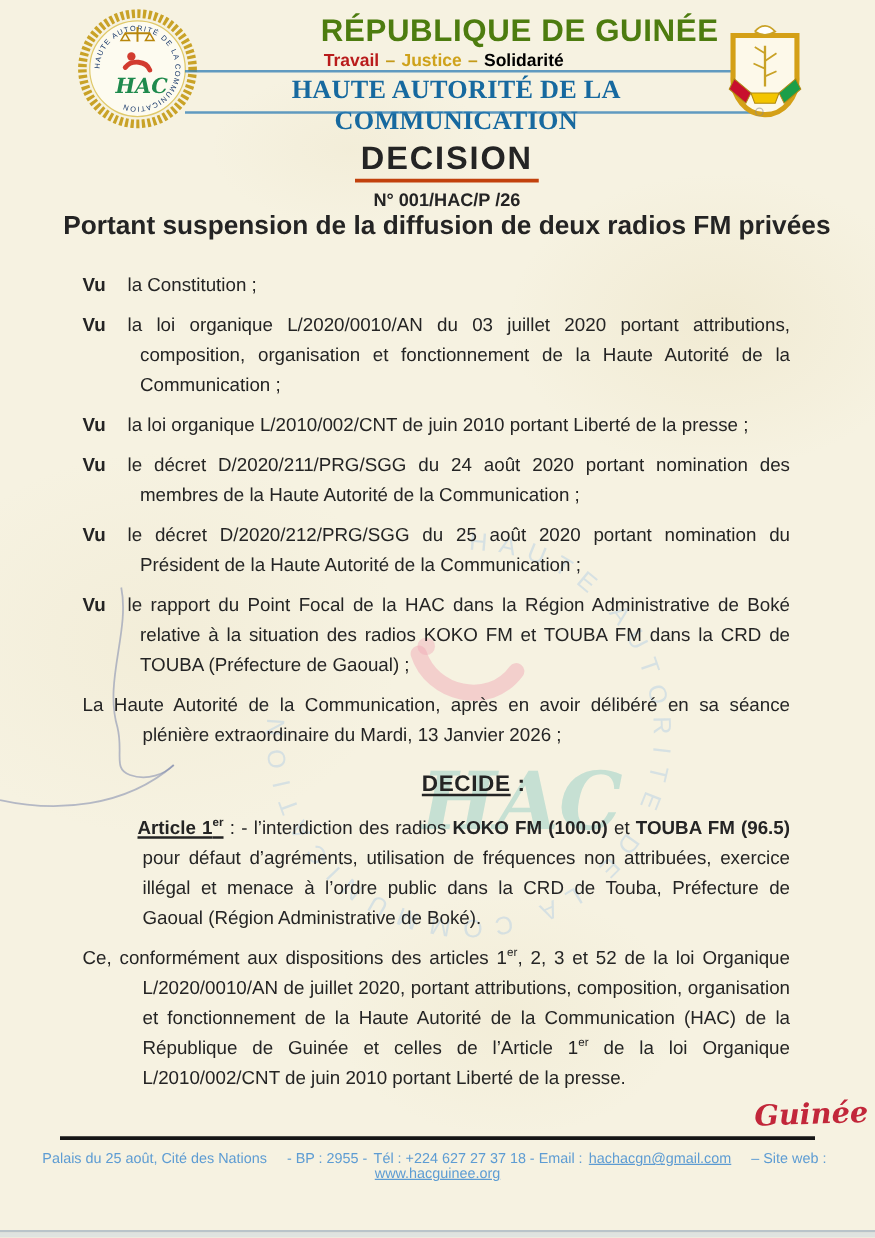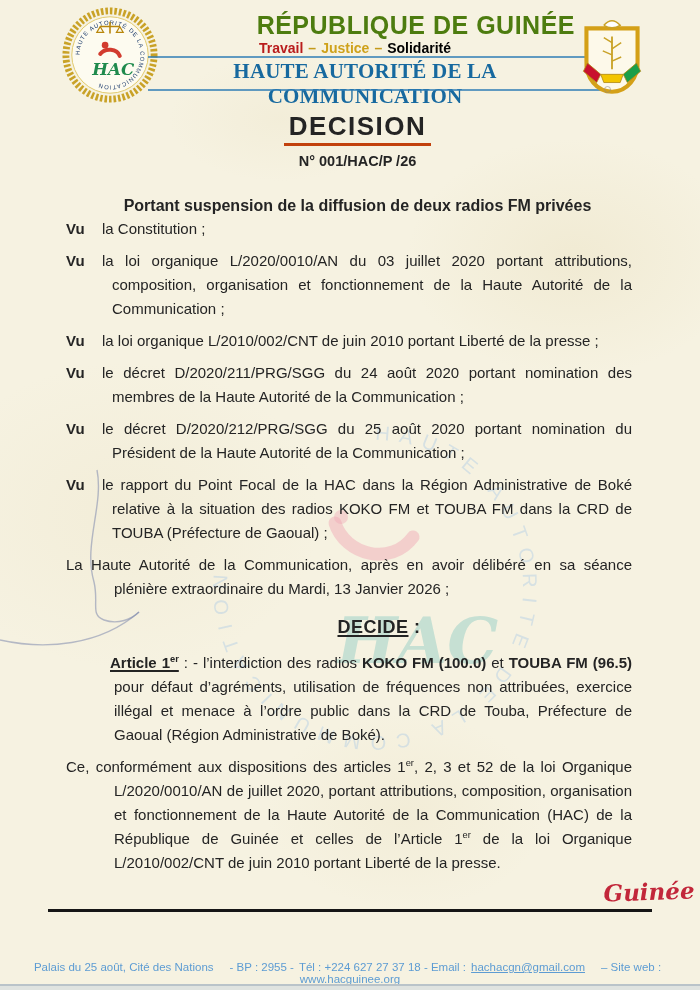--- a/index.html
+++ b/index.html
@@ -31,22 +31,22 @@
   .logo-left { position:absolute; left:60px; top:6px; width:100px; height:98px; }
   .logo-right { position:absolute; left:566px; top:12px; width:92px; height:92px; }
   .mark-circle { position:absolute; left:604px; top:86px; width:5px; height:5px;
     border:1px solid #8a8a8a; border-radius:50%; opacity:0.55; }
   
   .doc-title { position:absolute; top:111px; left:15px; width:685px; text-align:center; }
   .doc-title .word { display:inline-block; font-size:26px; font-weight:bold; letter-spacing:1.5px;
     border-bottom:3px solid #c2410c; padding:0 5px 1px; }
   .doc-number { position:absolute; top:153px; left:15px; width:685px; text-align:center;
     font-size:14.5px; font-weight:bold; }
-  .doc-subject { position:absolute; top:197px; left:15px; width:685px; text-align:center;
-    font-size:16px; font-weight:bold; }
+  .doc-subject { position:absolute; top:169px; left:15px; width:685px; text-align:center;
+    font-size:21px; font-weight:bold; }
   
   .doc-body { position:absolute; top:217px; left:66px; width:582px; z-index:1;
     font-size:15px; line-height:1.6; text-align:justify; }
   .doc-body p { margin:0 16px 8px 0; }
   .vu-item { padding-left:46px; text-indent:-46px; }
   .vu-label { font-weight:bold; display:inline-block; width:36px; text-indent:0; }
   .flush { padding-left:48px; text-indent:-48px; }
   .decide-line { text-align:center; padding-left:0; text-indent:0; margin:12px 0 9px 0 !important;
     font-size:18px; font-weight:bold; letter-spacing:0.5px; }
   .u { text-decoration:underline; text-underline-offset:2px; text-decoration-thickness:2px;padding-left:44px; }
@@ -55,21 +55,21 @@
   
   .watermark { position:absolute; left:195px; top:425px; width:360px; height:330px;
     z-index:0; pointer-events:none; }
   .scribbles { position:absolute; inset:0; z-index:0; pointer-events:none; }
   
   .brand { position:absolute; top:878px; right:2px; width:98px; text-align:center;
     font-family:"DejaVu Serif", serif; font-style:italic; font-weight:bold;
     font-size:23px; color:#c2273a; transform:rotate(-2deg); }
   .footer-line { position:absolute; left:48px; top:909px; width:604px; height:3px; background:#161616; }
   .footer-text { position:absolute; top:921px; left:0; width:700px; text-align:center;
-    font-size:11.5px; color:#5d9cd3;margin-top:40px; }
+    font-size:11.5px; color:#5d9cd3; }
   .footer-text .gap { display:inline-block; width:16px; }
   .footer-text .sp { display:inline-block; width:5px; }
   .ul { text-decoration:underline; color:#5d9cd3; cursor:pointer; }
   .scan-edge { position:absolute; left:0; top:984px; width:700px; height:2px; background:#b9c3c9; }
   .scan-edge2 { position:absolute; left:0; top:986px; width:700px; height:4px; background:#dfe3e0; }
 </style>
 </head>
 <body>
 
 <div class="page">

